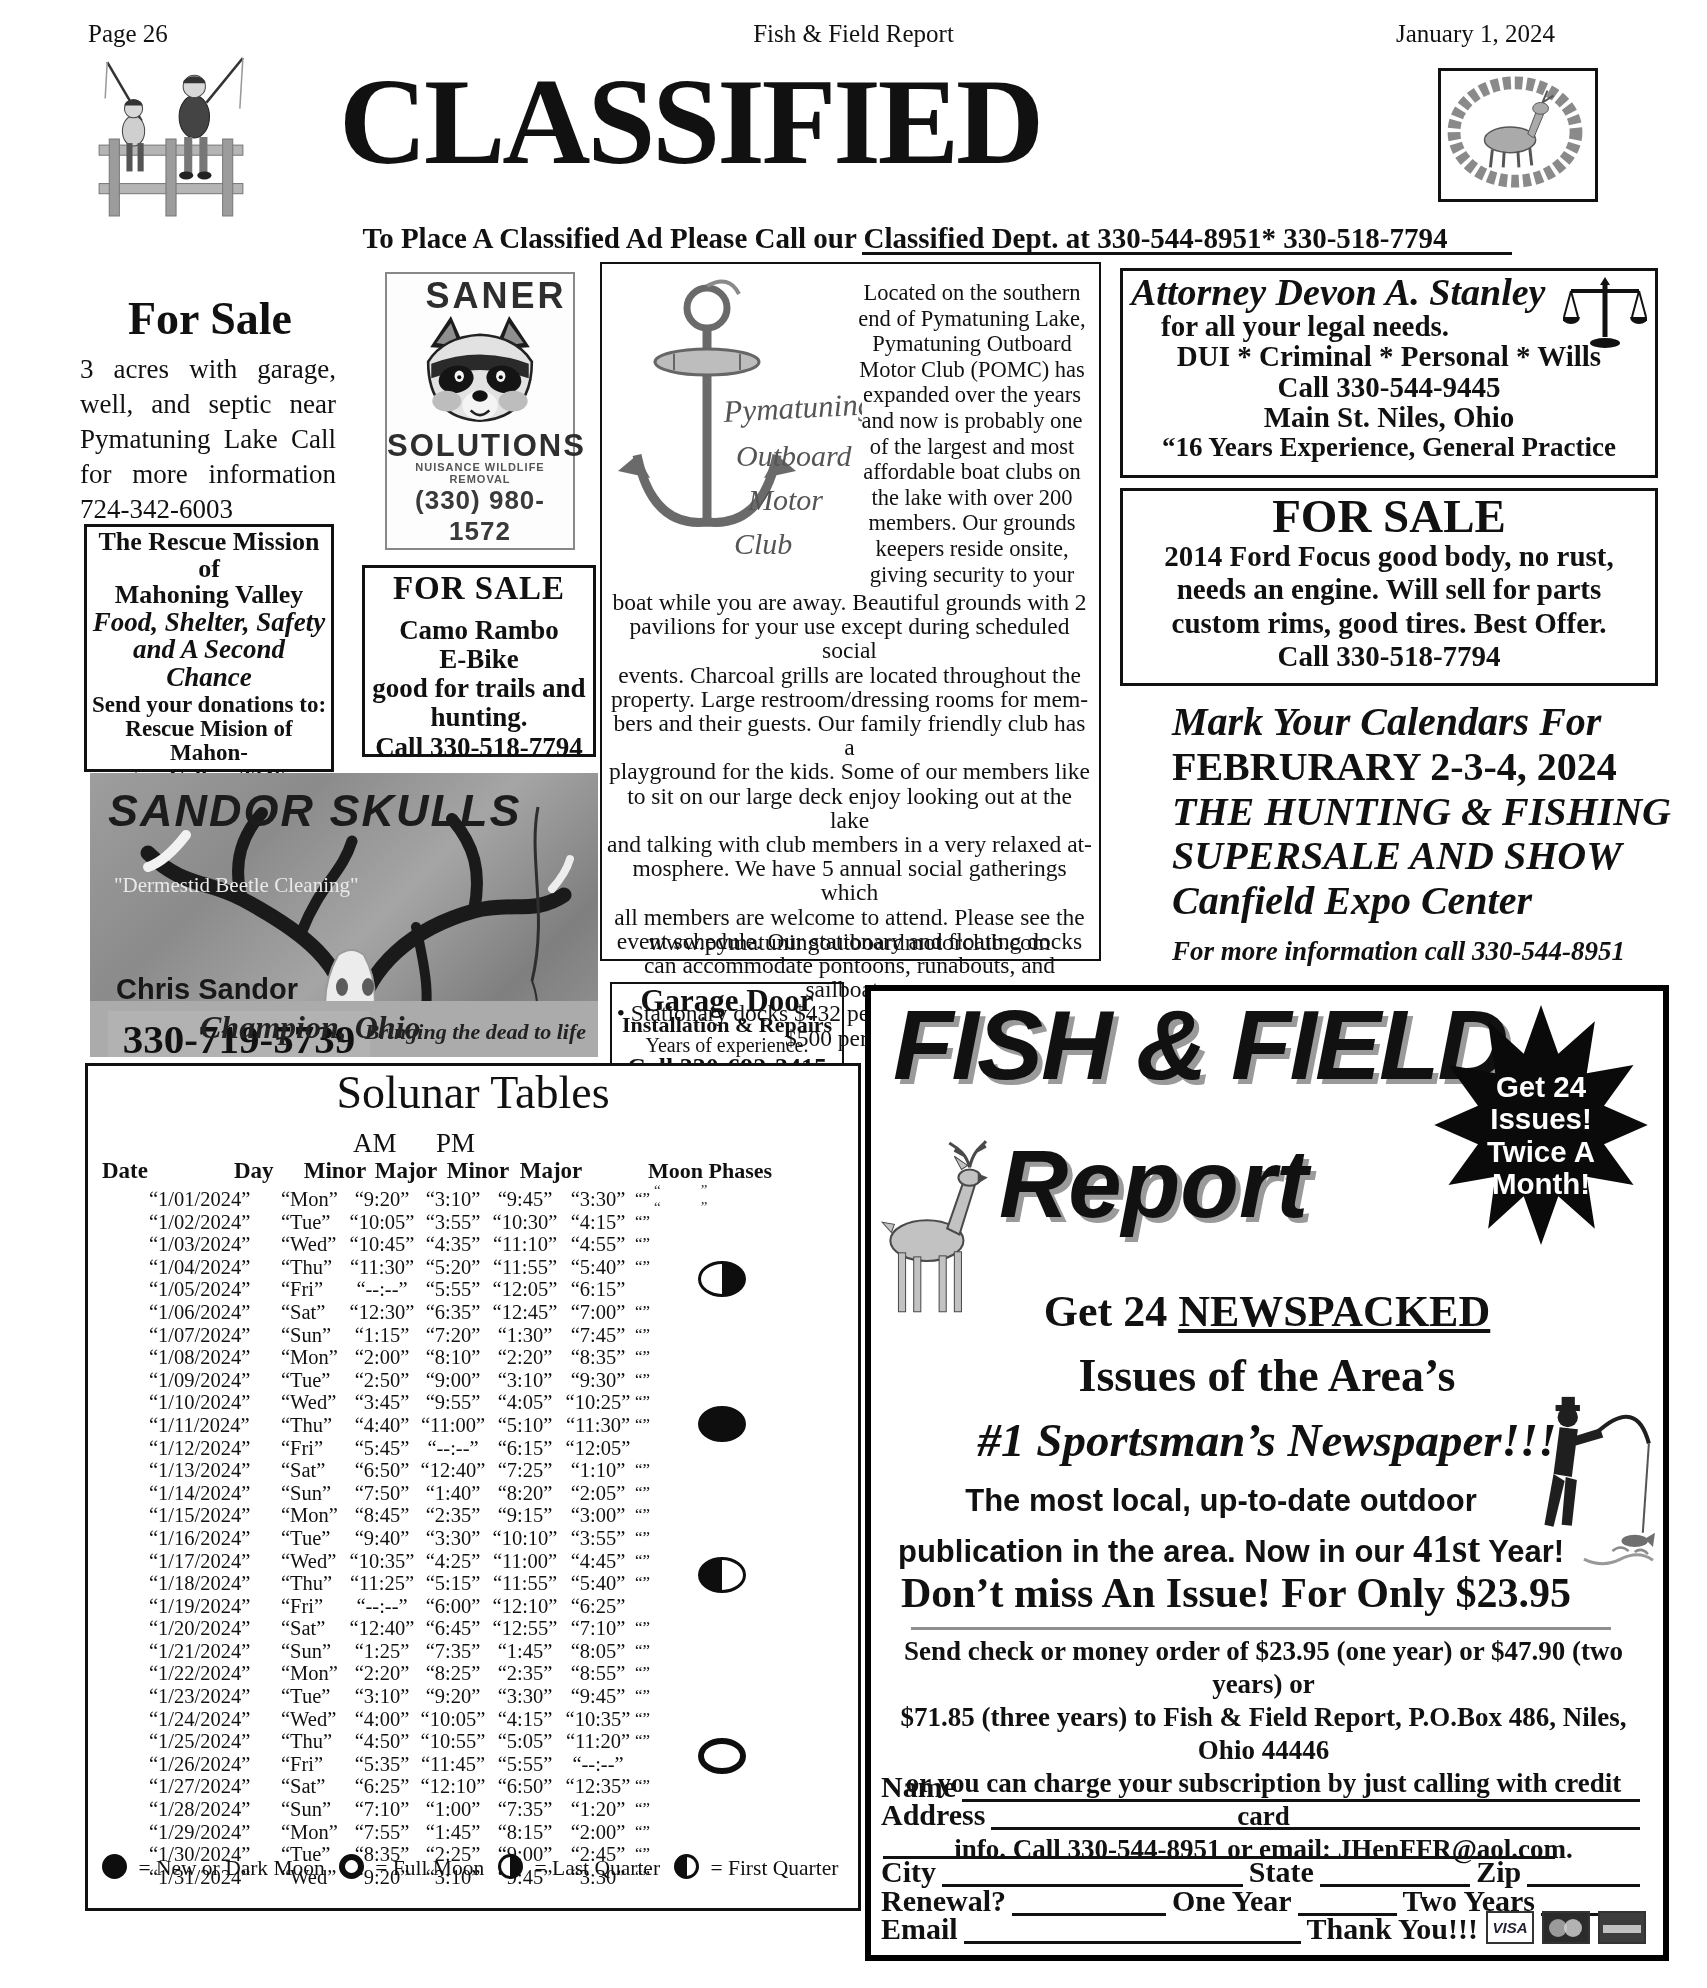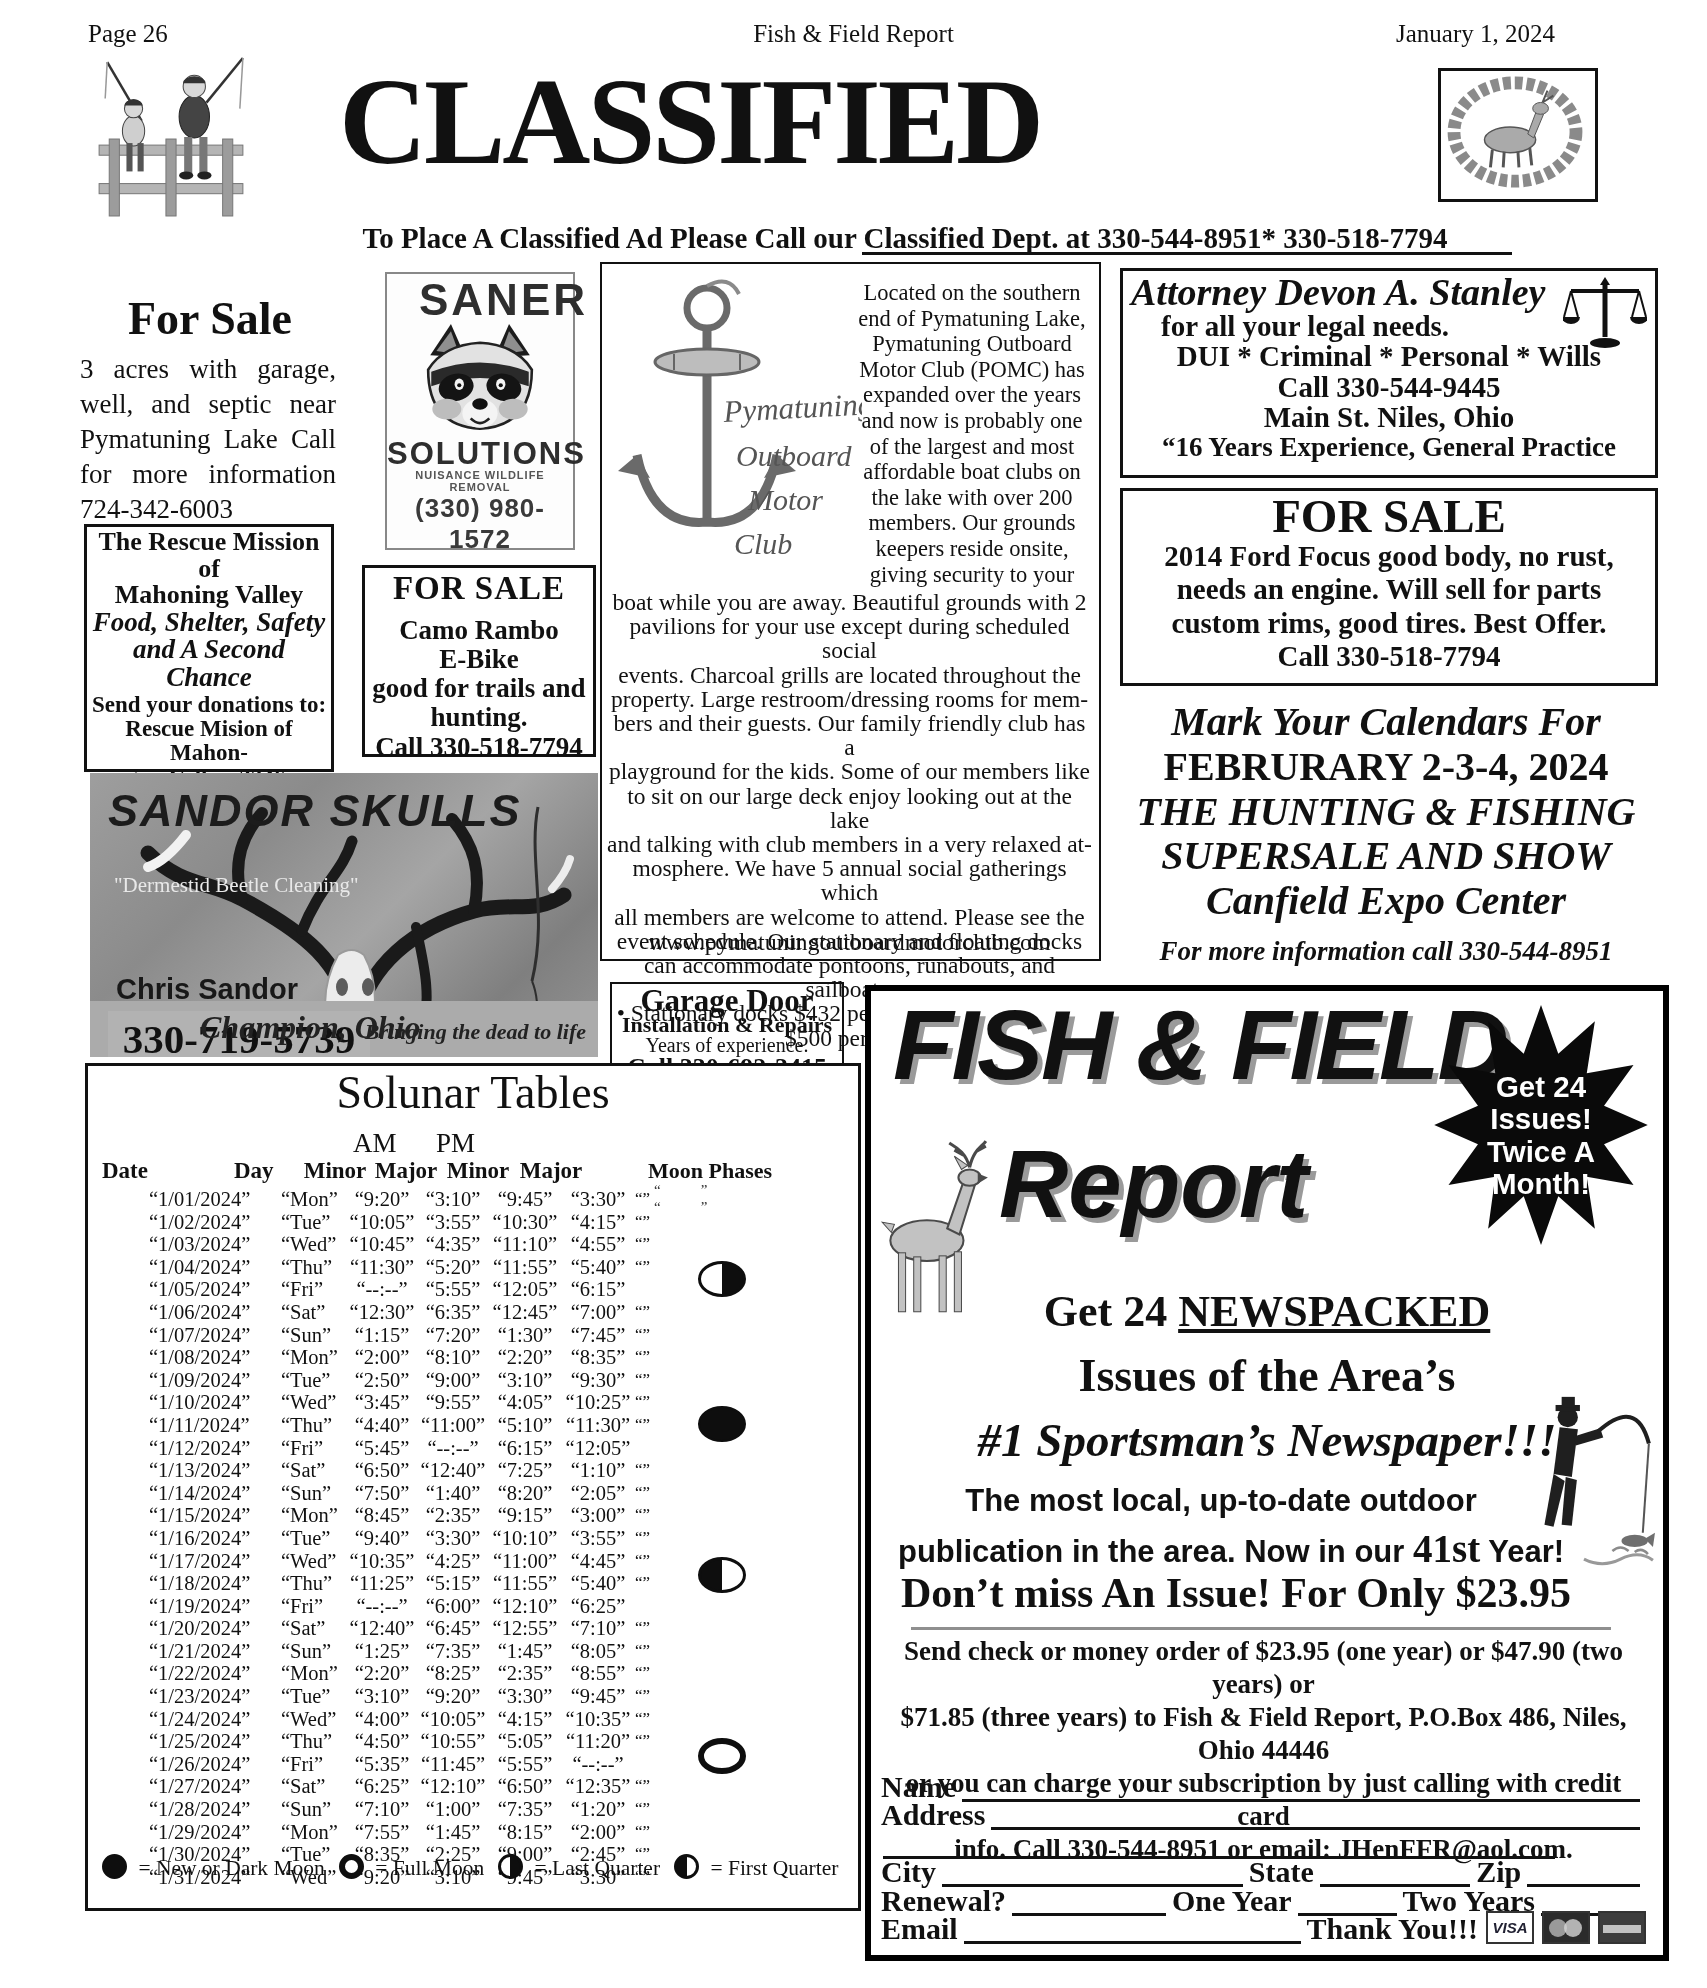--- a/index.html
+++ b/index.html
@@ -31,21 +31,21 @@
   #sandor-sub{left:24px;top:100px;font-size:21px;color:#e9e9e9;z-index:3;}
   #sandor-name{left:26px;top:200px;font-size:29px;font-weight:bold;font-family:"Liberation Sans",sans-serif;color:#181818;z-index:3;}
   #sandor-phone{left:18px;top:238px;width:262px;height:56px;background:#b2b2b2;font-size:41px;font-weight:bold;text-align:center;line-height:56px;z-index:3;}
   #sandor-city{left:110px;top:236px;font-size:32px;font-weight:bold;font-style:italic;color:#222;z-index:3;}
   #sandor-tag{right:12px;top:246px;font-size:22px;font-weight:bold;font-style:italic;color:#222;z-index:3;}
   #sandor-svg{left:0;top:0;width:508px;height:284px;z-index:2;}
   #sandor-bandwrap{left:0;top:228px;width:508px;height:56px;background:#ababab;z-index:2;}
 
   
   #saner-box{left:385px;top:272px;width:186px;height:274px;border:2px solid #888;text-align:center;background:#fdfdfd;}
-  #saner-brand{font-family:"Liberation Sans",sans-serif;font-weight:bold;font-size:44px;letter-spacing:3px;color:#2e2e2e;line-height:1.0;margin-top:4px;margin-left:32px;}
+  #saner-brand{font-family:"Liberation Sans",sans-serif;font-weight:bold;font-size:36px;letter-spacing:3px;color:#2e2e2e;line-height:1.0;margin-top:4px;margin-left:32px;}
   #saner-brand2{font-family:"Liberation Sans",sans-serif;font-weight:bold;font-size:31px;letter-spacing:2px;color:#2e2e2e;line-height:1.0;}
   #saner-tag{font-family:"Liberation Sans",sans-serif;font-weight:bold;font-size:11px;color:#555;letter-spacing:1px;}
   #saner-phone{font-family:"Liberation Sans",sans-serif;font-weight:bold;font-size:26px;color:#3a3a3a;letter-spacing:1px;}
   #camo-box{left:362px;top:565px;width:228px;height:182px;border:3px solid #111;text-align:center;padding-top:4px;}
   #camo-title{font-size:33px;font-weight:bold;letter-spacing:1px;line-height:1.0;}
   #camo-body{font-size:27px;font-weight:bold;line-height:1.08;margin-top:11px;}
 
   
   #pomc-box{left:600px;top:262px;width:497px;height:695px;border:2px solid #111;}
   #anchor-art{left:10px;top:6px;width:250px;height:322px;}
@@ -61,21 +61,21 @@
   
   #atty-box{left:1120px;top:268px;width:532px;height:204px;border:3px solid #111;}
   #atty-name{margin:2px 0 0 8px;font-size:38px;font-weight:bold;font-style:italic;line-height:1.0;}
   #atty-l2{margin-left:38px;font-size:29px;font-weight:bold;line-height:1.05;}
   .atty-c{text-align:center;font-size:29px;font-weight:bold;line-height:1.05;}
   #atty-l6{text-align:center;font-size:27px;font-weight:bold;line-height:1.1;}
   #scales-icon{right:8px;top:4px;width:84px;height:78px;}
   #ford-box{left:1120px;top:488px;width:532px;height:192px;border:3px solid #111;text-align:center;}
   #ford-title{font-size:47px;font-weight:bold;line-height:1.0;margin-top:2px;}
   #ford-body{font-size:29px;font-weight:bold;line-height:1.15;}
-  #expo{left:1120px;top:700px;width:532px;text-align:center;}
+  #expo{left:1172px;top:700px;width:532px;}
   .expo-l{font-size:40px;font-weight:bold;line-height:1.12;}
   #expo-info{font-size:27px;font-weight:bold;font-style:italic;margin-top:12px;}
 
   
   #solunar-box{left:85px;top:1063px;width:770px;height:842px;border:3px solid #111;}
   #sol-title{text-align:center;font-size:46px;margin-top:4px;line-height:1.0;}
   #sol-am{left:265px;top:62px;font-size:27px;}
   #sol-pm{left:348px;top:62px;font-size:27px;}
   #sol-headrow{left:12px;top:92px;height:26px;}
   .sol-h{display:inline-block;font-weight:bold;font-size:23px;text-align:center;}

